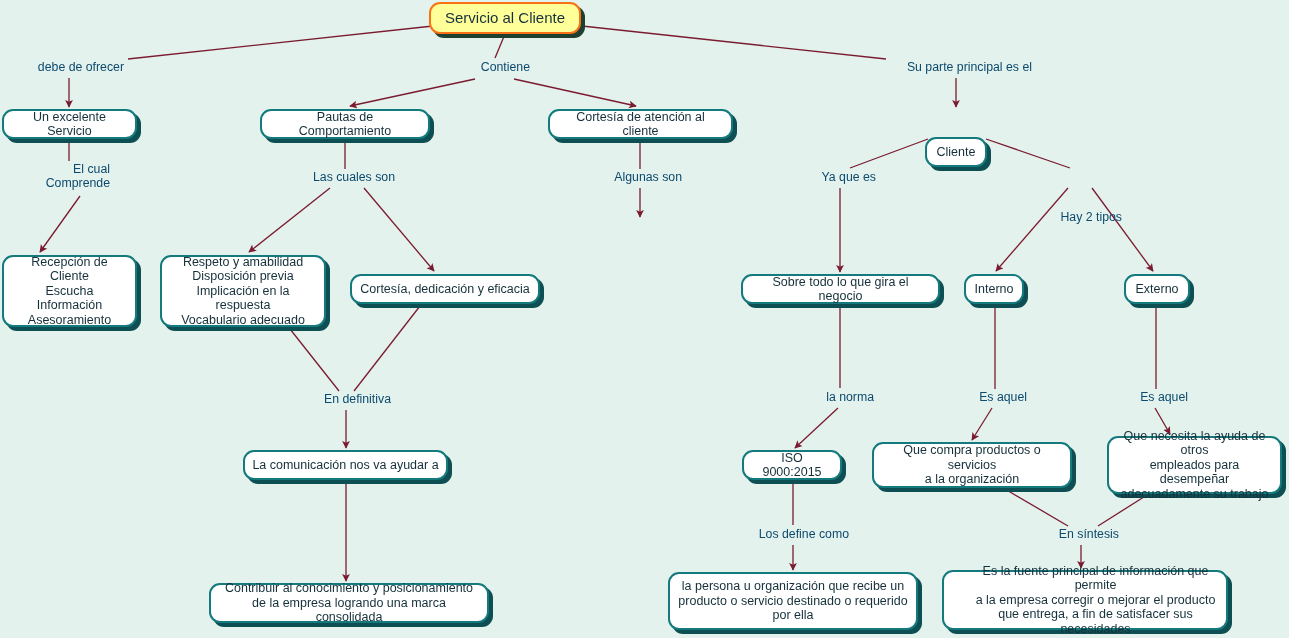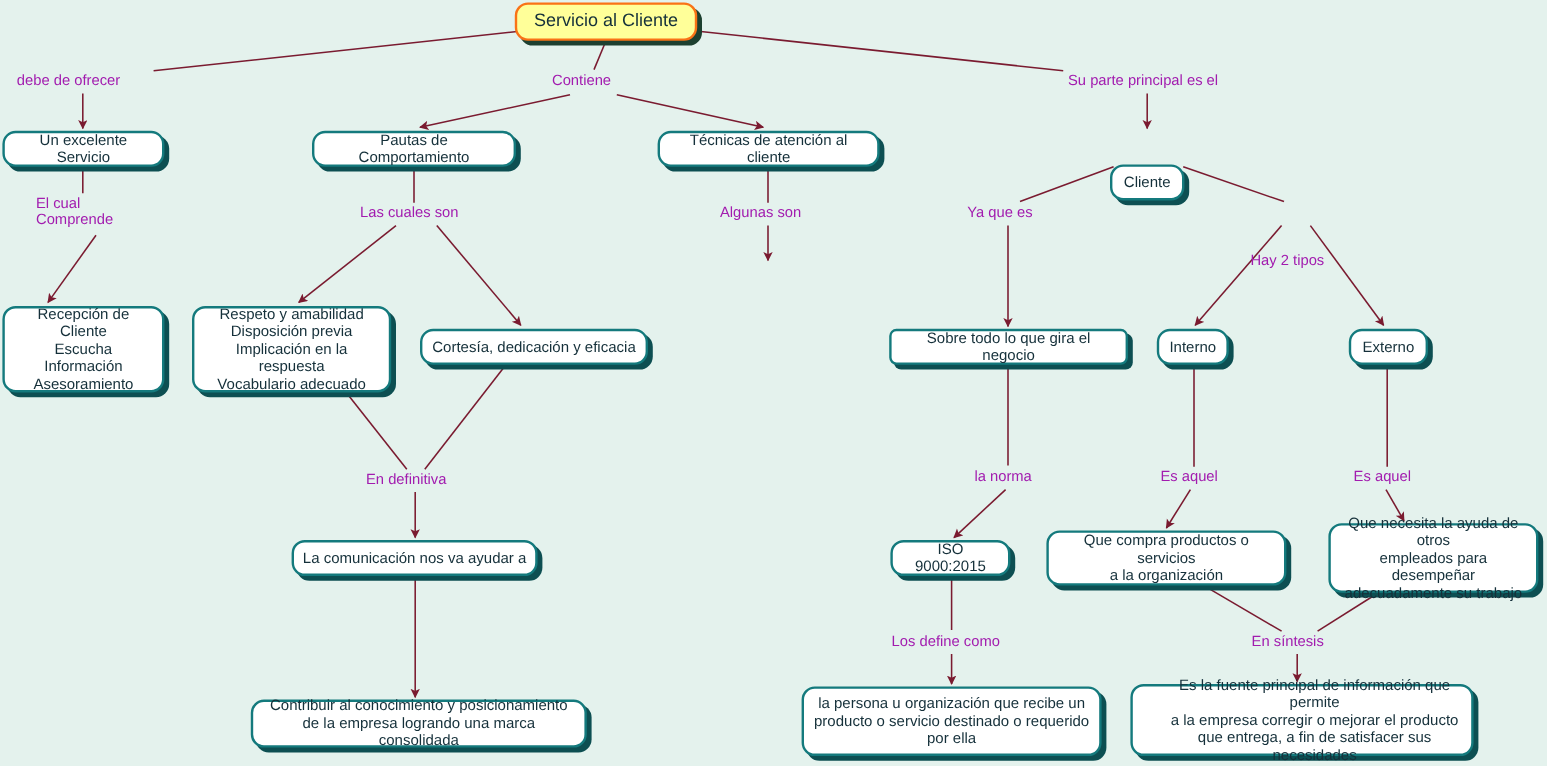--- a/index.html
+++ b/index.html
@@ -42,24 +42,24 @@
   }
   .node.root {
     background: #ffff99;
     border: 2px solid #f97316;
     border-radius: 11px;
     font-size: 15px;
     box-shadow: 4px 4px 0px 0px #1d4030;
   }
   .link-label {
     position: absolute;
-    color: #a21caf;
+    color: #0c4a6e;
     font-size: 12.3px;
     line-height: 14.2px;
-    text-align: left;
+    text-align: right;
     white-space: pre-line;
     z-index: 2;
     pointer-events: none;
   }
 </style>
 </head>
 <body>
 
 <div id="canvas">
   <svg id="edges" viewBox="0 0 1289 638">
@@ -126,23 +126,23 @@
 Asesoramiento</div>
     <div class="node" style="left: 260px; top: 109px; width: 170px; height: 30px;">Pautas de Comportamiento</div>
     <div class="node" style="left: 160px; top: 255px; width: 166px; height: 72px;">Respeto y amabilidad
 Disposición previa
 Implicación en la respuesta
 Vocabulario adecuado</div>
     <div class="node" style="left: 350px; top: 274px; width: 190px; height: 30px;">Cortesía, dedicación y eficacia</div>
     <div class="node" style="left: 243px; top: 450px; width: 205px; height: 30px;">La comunicación nos va ayudar a</div>
     <div class="node" style="left: 209px; top: 583px; width: 280px; height: 40px;">Contribuir al conocimiento y posicionamiento
 de la empresa logrando una marca consolidada</div>
-    <div class="node" style="left: 548px; top: 109px; width: 185px; height: 30px;">Técnicas de atención al cliente</div>
+    <div class="node" style="left: 548px; top: 109px; width: 185px; height: 30px;">Cortesía de atención al cliente</div>
     <div class="node" style="left: 925px; top: 109px; width: 62px; height: 30px; margin-top: 28px;">Cliente</div>
-    <div class="node" style="left: 741px; top: 274px; width: 199px; height: 30px; border-radius: 6px;">Sobre todo lo que gira el negocio</div>
+    <div class="node" style="left: 741px; top: 274px; width: 199px; height: 30px;">Sobre todo lo que gira el negocio</div>
     <div class="node" style="left: 742px; top: 450px; width: 100px; height: 30px;">ISO 9000:2015</div>
     <div class="node" style="left: 668px; top: 572px; width: 250px; height: 58px;">la persona u organización que recibe un
 producto o servicio destinado o requerido
 por ella</div>
     <div class="node" style="left: 964px; top: 274px; width: 60px; height: 30px;">Interno</div>
     <div class="node" style="left: 872px; top: 442px; width: 200px; height: 46px;">Que compra productos o servicios
 a la organización</div>
     <div class="node" style="left: 1124px; top: 274px; width: 66px; height: 30px;">Externo</div>
     <div class="node" style="left: 1107px; top: 436px; width: 175px; height: 58px;">Que necesita la ayuda de otros
 empleados para desempeñar

